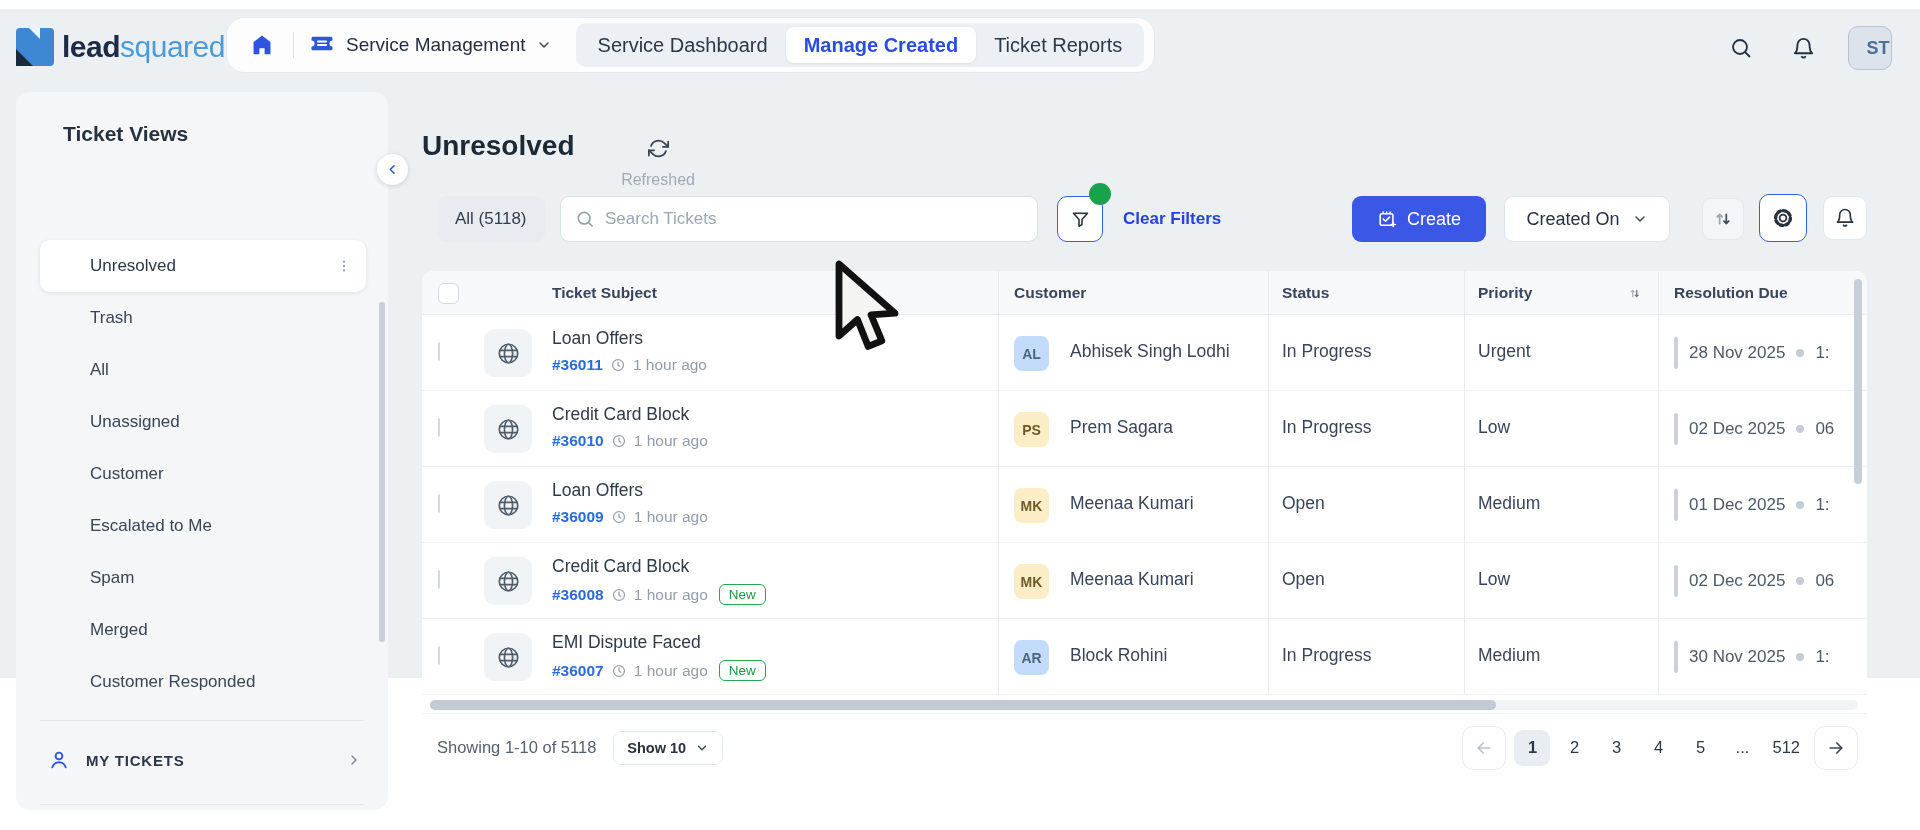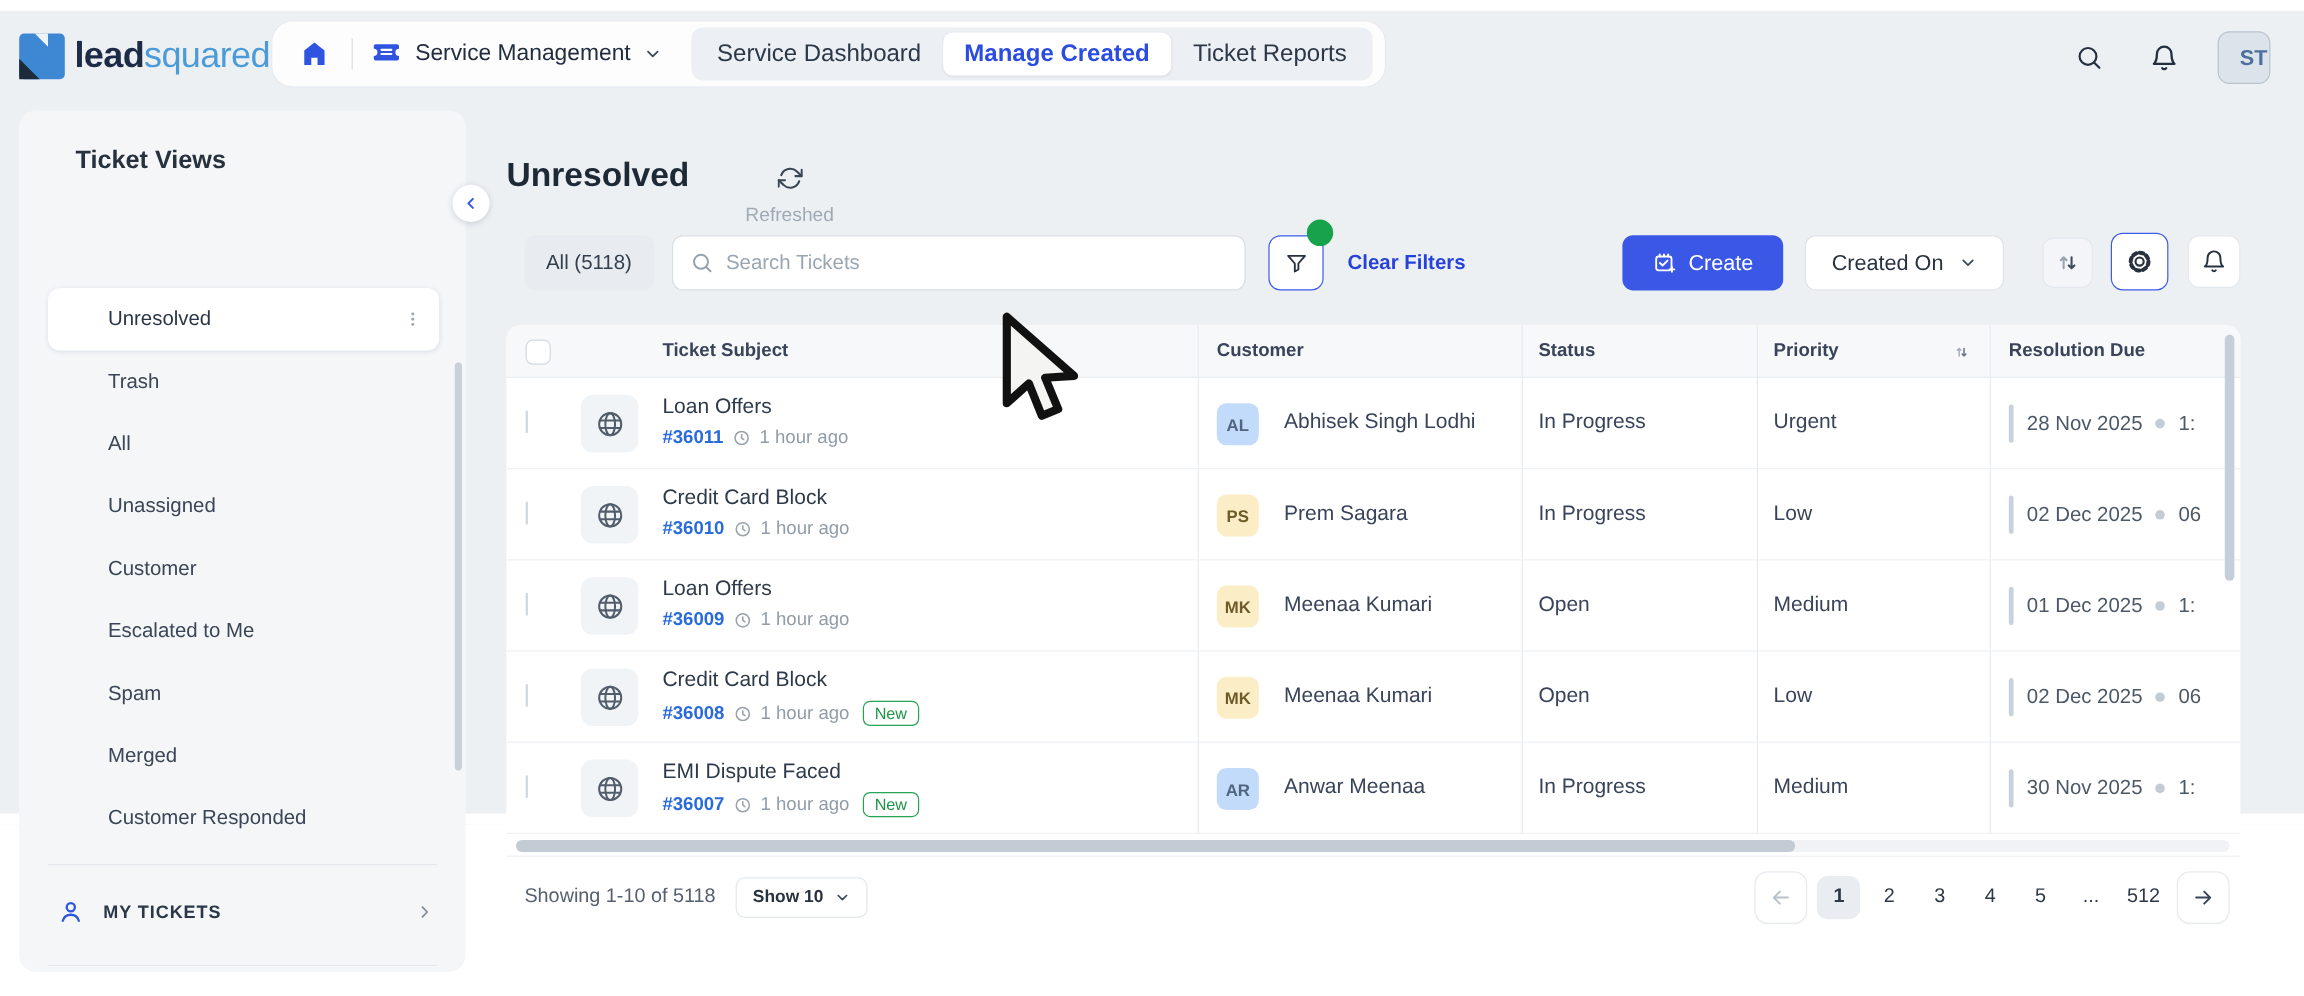--- a/index.html
+++ b/index.html
@@ -468,21 +468,21 @@
     <span class="subj-meta">
       <span class="tid">#36007</span>
       <svg width="16" height="16" viewBox="0 0 24 24" fill="none" stroke="#97a1ad" stroke-width="1.9" stroke-linecap="round">
               <circle cx="12" cy="12" r="8.2"></circle>
               <path d="M12 7.8V12l2.6 1.9"></path>
             </svg>
       <span class="ttime">1 hour ago</span>
       <span class="new-badge">New</span>
     </span>
     <span class="avatarchip" style="background: rgb(195, 219, 250); color: rgb(78, 101, 126);">AR</span>
-    <span class="cust-name">Anwar Meenaa</span>
+    <span class="cust-name">Block Rohini</span>
     <span class="cell-status">In Progress</span>
     <span class="cell-priority">Medium</span>
     <span class="cell-due">
       <span class="due-bar"></span>
       <span class="due-date">30 Nov 2025</span>
       <span class="due-dot"></span>
       <span class="due-time">1:</span>
     </span>
   </div>
       </div>

